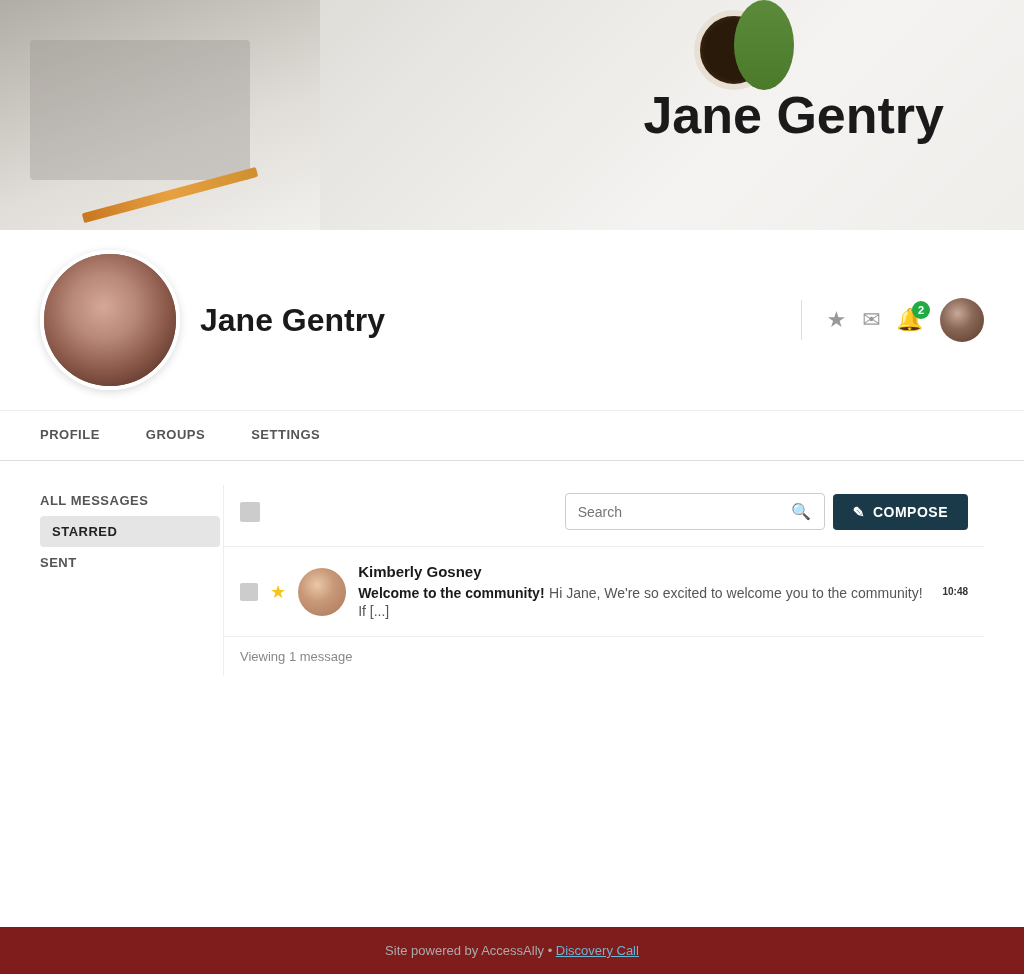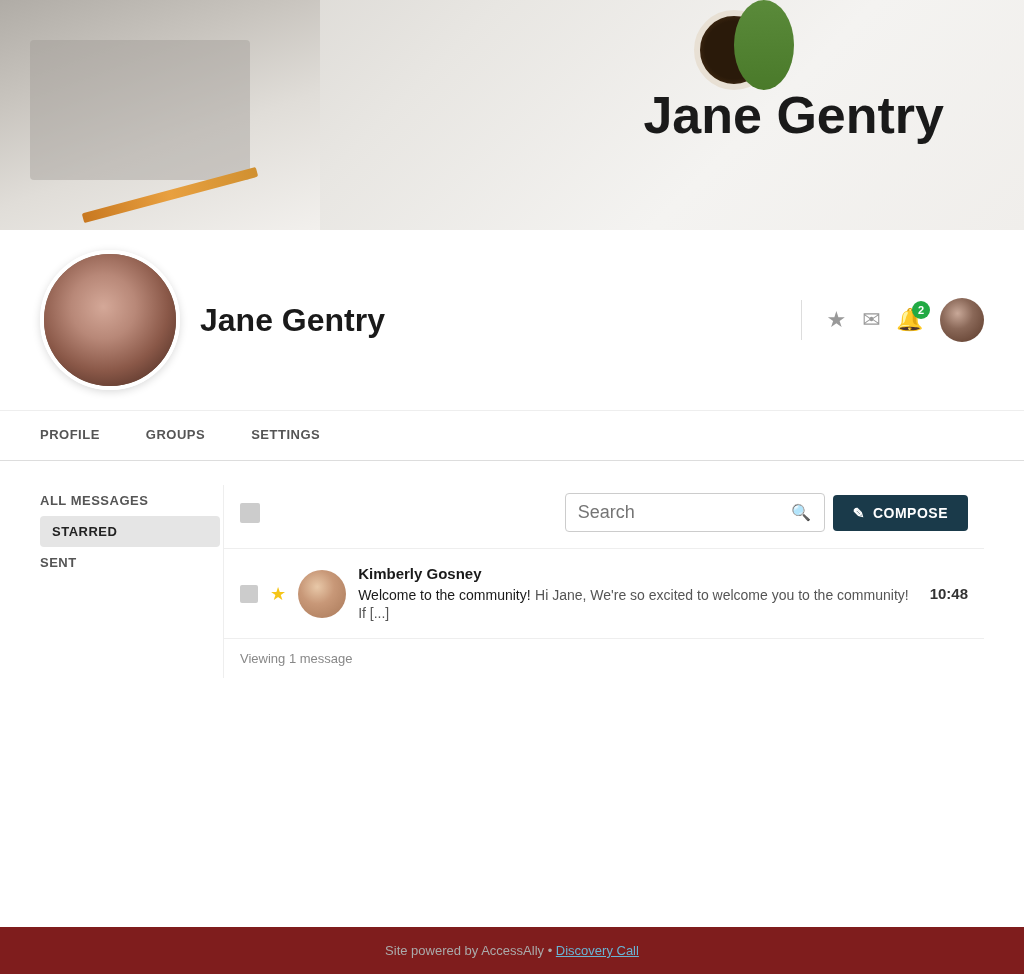--- a/index.html
+++ b/index.html
@@ -221,21 +221,21 @@
       border: 1px solid #ccc;
       border-radius: 4px;
       padding: 8px 12px;
       gap: 8px;
       width: 260px;
       background: #fff;
     }
     .search-input {
       border: none;
       outline: none;
-      font-size: 18px;
+      font-size: 14px;
       color: #ef4444;
       width: 100%;
       background: transparent;
     }
     .search-icon-svg {
       color: #888;
       font-size: 16px;
     }
     .compose-btn {
       background: #1a3a4a;
@@ -283,29 +283,29 @@
       flex: 1;
     }
     .message-sender {
       font-size: 15px;
       font-weight: 700;
       color: #1a1a1a;
       margin-bottom: 4px;
     }
     .message-subject {
       font-size: 14px;
-      font-weight: 400;
+      font-weight: 700;
       color: #1a1a1a;
     }
     .message-preview {
       font-size: 14px;
       color: #555;
     }
     .message-time {
-      font-size: 15px;
+      font-size: 10px;
       font-weight: 600;
       color: #333;
       flex-shrink: 0;
     }
     .viewing-count {
       font-size: 13px;
       color: #888;
       padding: 12px 16px;
     }
 

